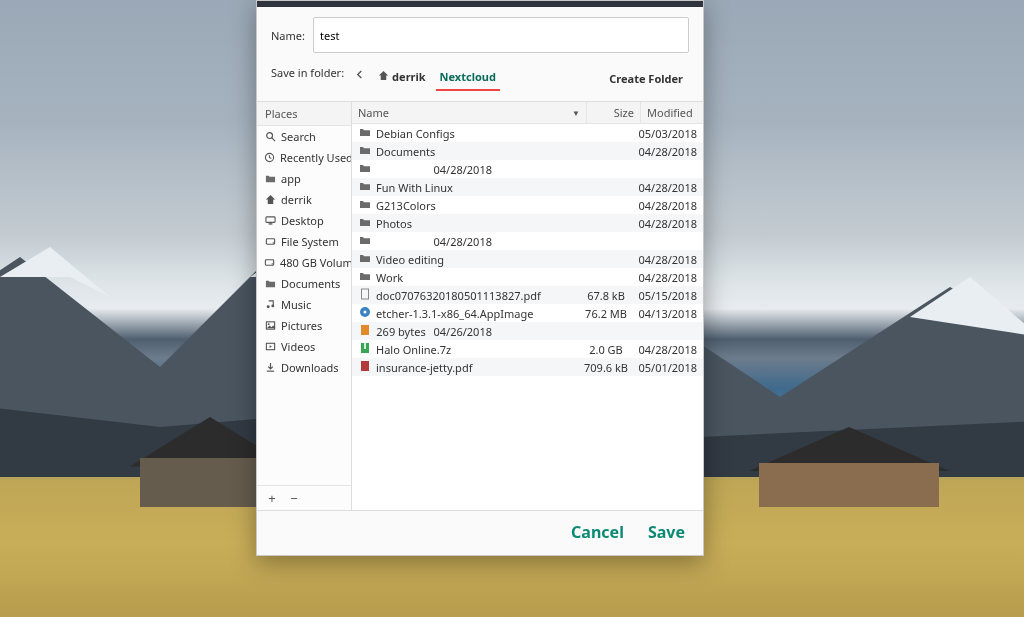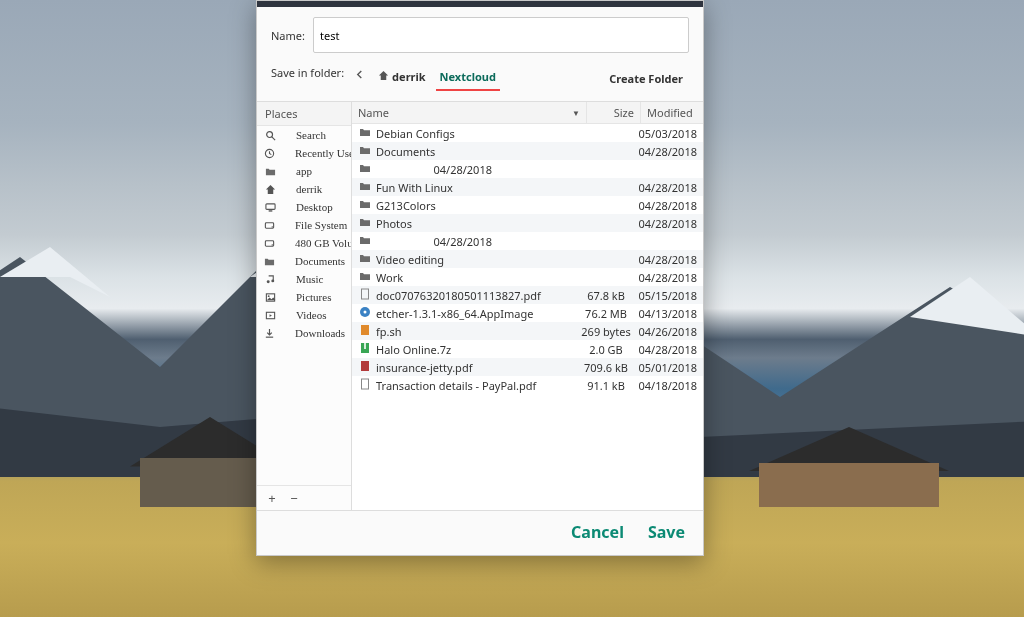--- a/index.html
+++ b/index.html
@@ -63,22 +63,22 @@
 
   .body-split { flex:1; display:flex; border-top:1px solid #ddd; border-bottom:1px solid #ddd; min-height:0; }
 
   .sidebar { width:95px; display:flex; flex-direction:column; border-right:1px solid #ddd; background:#fcfcfc; }
   .sb-header {
     padding:4px 8px; font-weight:normal; color:#555; border-bottom:1px solid #e5e5e5;
     background:#f4f4f4; font-size:11px;
   }
   .sb-list { flex:1; overflow:hidden; }
   .sb-item {
-    display:flex; align-items:center; gap:20px; padding:3px 7px; cursor:default;
-    white-space:nowrap; overflow:hidden; text-overflow:ellipsis;font-family:Liberation Serif, serif;
+    display:flex; align-items:center; gap:5px; padding:3px 7px; cursor:default;
+    white-space:nowrap; overflow:hidden; text-overflow:ellipsis;
   }
   .sb-item .ic { width:12px; display:inline-flex; justify-content:center; color:#555; }
   .sb-bottom { display:flex; gap:4px; padding:3px 6px; border-top:1px solid #e5e5e5; }
   .sb-btn { width:18px; height:18px; display:flex; align-items:center; justify-content:center; color:#555; font-size:13px; cursor:pointer; }
 
   .filearea { flex:1; display:flex; flex-direction:column; min-width:0; }
   .cols { display:flex; align-items:center; background:#f4f4f4; border-bottom:1px solid #e5e5e5; font-size:11px; color:#555; }
   .col { padding:3px 6px; border-right:1px solid #e5e5e5; display:flex; align-items:center; gap:4px; }
   .col.name { flex:1; }
   .col.size { width:54px; justify-content:flex-end; }
@@ -403,21 +403,20 @@
               <span class="fname">etcher-1.3.1-x86_64.AppImage</span>
               <span class="fsize">76.2 MB</span>
               <span class="fmod">04/13/2018</span>
             </div>
             <div class="frow">
               <span class="fic">
                 <span class="ic-sh"><svg width="12" height="12" viewBox="0 0 12 12">
                     <rect x="2" y="1" width="8" height="10" fill="currentColor"></rect>
                   </svg></span>
               </span>
-              <span class="fname">fp.sh</span>
               <span class="fsize">269 bytes</span>
               <span class="fmod">04/26/2018</span>
             </div>
             <div class="frow">
               <span class="fic">
                 <span class="ic-zip"><svg width="12" height="12" viewBox="0 0 12 12">
                     <rect x="2" y="1" width="8" height="10" fill="currentColor"></rect>
                     <rect x="5.2" y="1" width="1.6" height="6" fill="#fff"></rect>
                   </svg></span>
               </span>
@@ -428,30 +427,20 @@
             <div class="frow">
               <span class="fic">
                 <span class="ic-pdf"><svg width="12" height="12" viewBox="0 0 12 12">
                     <rect x="2" y="1" width="8" height="10" fill="currentColor"></rect>
                   </svg></span>
               </span>
               <span class="fname">insurance-jetty.pdf</span>
               <span class="fsize">709.6 kB</span>
               <span class="fmod">05/01/2018</span>
             </div>
-            <div class="frow">
-              <span class="fic">
-                <span class="ic-generic"><svg width="12" height="12" viewBox="0 0 12 12">
-                    <rect x="2.5" y="1" width="7" height="10" fill="none" stroke="currentColor" stroke-width="1"></rect>
-                  </svg></span>
-              </span>
-              <span class="fname">Transaction details - PayPal.pdf</span>
-              <span class="fsize">91.1 kB</span>
-              <span class="fmod">04/18/2018</span>
-            </div>
           </div>
       </div>
     </div>
 
     <div class="footer">
       <button>Cancel</button>
       <button>Save</button>
     </div>
   </div>
 </div>

